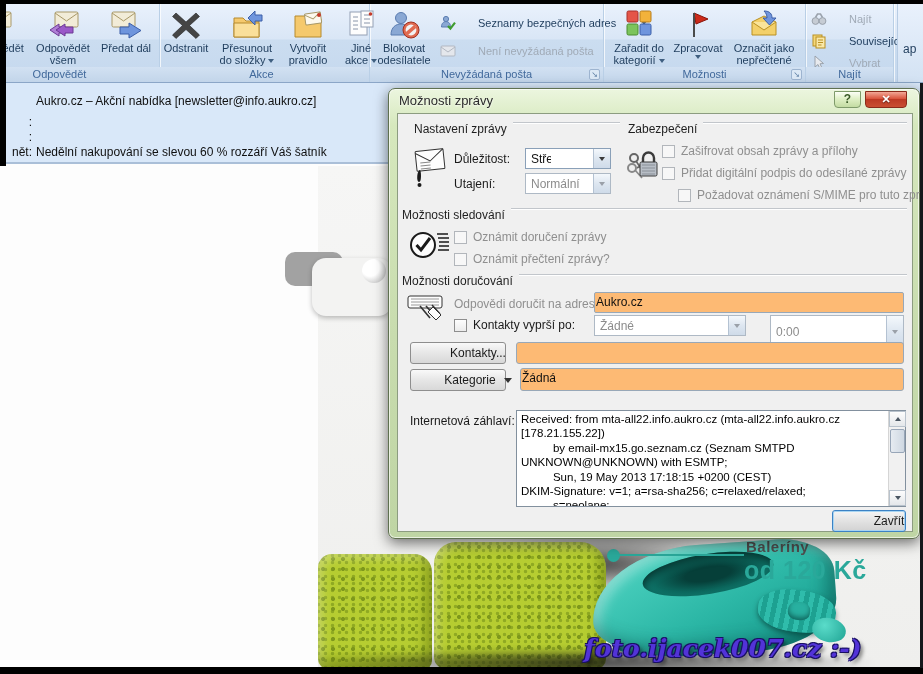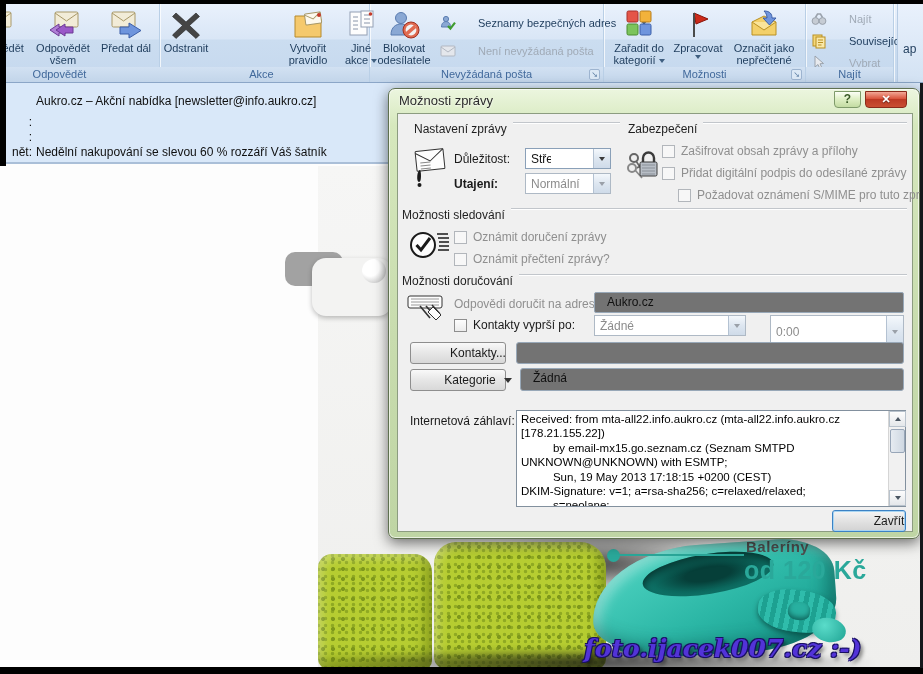--- a/index.html
+++ b/index.html
@@ -133,22 +133,22 @@
   .combo { position:absolute; border:1px solid #8aa0b8; background:#fff; font-size:12px;
     color:#101010; display:flex; align-items:center; }
   .combo .val { flex:1; padding:0 5px; overflow:hidden; white-space:nowrap; }
   .combo .cb-arrow { width:17px; align-self:stretch; border-left:1px solid #b4c2d2;
     background:linear-gradient(#f4f8fc,#dde6f0 50%,#cfdbe9); display:flex; align-items:center; justify-content:center; }
   .combo .cb-arrow::after { content:""; width:0; height:0; border-left:3.5px solid transparent;
     border-right:3.5px solid transparent; border-top:4px solid #3b3b3b; }
   .combo.dis { color:#8c8c8c; border-color:#aeb9c5; }
   .combo.dis .cb-arrow::after { border-top-color:#9aa0a8; }
 
-  .tbox { position:absolute; border:1px solid #98a8b8; background:#737373; font-size:12px; color:#101010;
-    padding:2px 12px; white-space:nowrap; overflow:hidden; border-radius:2px; }
+  .tbox { position:absolute; border:1px solid #98a8b8; background:#fdba74; font-size:12px; color:#101010;
+    padding:2px 1px; white-space:nowrap; overflow:hidden; border-radius:2px; }
 
   .pbtn { position:absolute; border:1px solid #8e8e8e; border-radius:3px;
     background:linear-gradient(#f9f9f9,#e8e8e8 45%,#d8d8d8); font-size:12px; color:#1a1a1a;
     display:flex; align-items:center; justify-content:center; gap:8px;padding-left:40px; }
   .pbtn .btn-caret { width:0; height:0; border-left:4px solid transparent; border-right:4px solid transparent;
     border-top:5px solid #333; }
   .pbtn-default { border:1px solid #3c82c4; box-shadow:inset 0 0 0 1px #a8d5f2;
     background:linear-gradient(#f5f5f5,#e4e4e4 45%,#d2d2d2); border-radius:3px; }
 
   .hdrs-box { position:absolute; left:118px; top:296px; width:390px; height:97px;
@@ -214,20 +214,30 @@
 
     <div class="rgroup" style="left:148px; width:216px;">
       <div class="rbtn-big" style="left:4px; width:56px;">
         <span class="ico">
           <svg width="34" height="32" viewBox="0 0 34 32">
               <path d="M7 4 L17 13 L27 4 L30.5 7.5 L20.5 16.5 L30.5 26 L27 29.5 L17 20.5 L7 29.5 L3.5 26 L13.5 16.5 L3.5 7.5 Z" fill="#454545" stroke="#222" stroke-width="0.6"></path>
             </svg>
         </span>
         <span>Odstranit</span>
       </div>
+      <div class="rbtn-big has-caret" style="left:62px; width:62px;">
+        <span class="ico">
+          <svg width="34" height="32" viewBox="0 0 34 32">
+              <path d="M4 9 h9 l3 3 h13 v16 H4 Z" fill="#f5c96d" stroke="#b58a2e"></path>
+              <path d="M4 14 h25 v14 H4 Z" fill="#fadf9a" stroke="#b58a2e"></path>
+              <path d="M22 2 h6 v7 h4 l-7 7 -7 -7 h4 Z" fill="#6f95dd" stroke="#3c5fa8" transform="rotate(90 24 8) translate(0 -2)"></path>
+            </svg>
+        </span>
+        <span>Přesunout do složky</span><span class="caret"></span>
+      </div>
       <div class="rbtn-big" style="left:126px; width:56px;">
         <span class="ico">
           <svg width="34" height="32" viewBox="0 0 34 32">
               <path d="M4 7 h9 l3 3 h14 v18 H4 Z" fill="#f5c96d" stroke="#b58a2e"></path>
               <rect x="14" y="4" width="16" height="11" rx="1" fill="#fdf9ee" stroke="#a89868" transform="rotate(-8 22 9)"></rect>
               <path d="M14 5 l8 5 8 -6" fill="none" stroke="#a89868" transform="rotate(-8 22 9)"></path>
               <circle cx="28" cy="6" r="2" fill="#c43a2a"></circle>
             </svg>
         </span>
         <span>Vytvořit pravidlo</span>
@@ -421,21 +431,21 @@
             <path d="M10 18 h10 M10 21 h10 M10 24 h10" stroke="#888" transform="rotate(-6 20 16)"></path>
             <path d="M10 26 c-3 0 -4 12 -1 12 s2 -12 1 -12 Z" fill="#1a1a1a"></path>
             <circle cx="9.5" cy="41" r="2" fill="#1a1a1a"></circle>
           </svg>
       </span>
       <div class="lbl" style="left:56px; top:38px;">Důležitost:</div>
       <div class="combo" style="left:127px; top:34px; width:86px; height:21px;gap:42px;">
         <span class="val">Střední</span>
         <span class="cb-arrow"></span>
       </div>
-      <div class="lbl" style="left:56px; top:63px;font-weight:bold;">Utajení:</div>
+      <div class="lbl" style="left:56px; top:63px;">Utajení:</div>
       <div class="combo dis" style="left:127px; top:59px; width:86px; height:21px;">
         <span class="val">Normální</span>
         <span class="cb-arrow"></span>
       </div>
 
       <span class="dlg-ico" style="left:228px; top:32px;">
         <svg width="34" height="42" viewBox="0 0 34 42">
             <circle cx="8" cy="12" r="4" fill="none" stroke="#666" stroke-width="2"></circle>
             <path d="M10 15 l6 9 M13 20 l3 -2 M11 22 l3 -2" stroke="#666" stroke-width="1.6"></path>
             <circle cx="6" cy="22" r="4" fill="none" stroke="#888" stroke-width="2"></circle>

